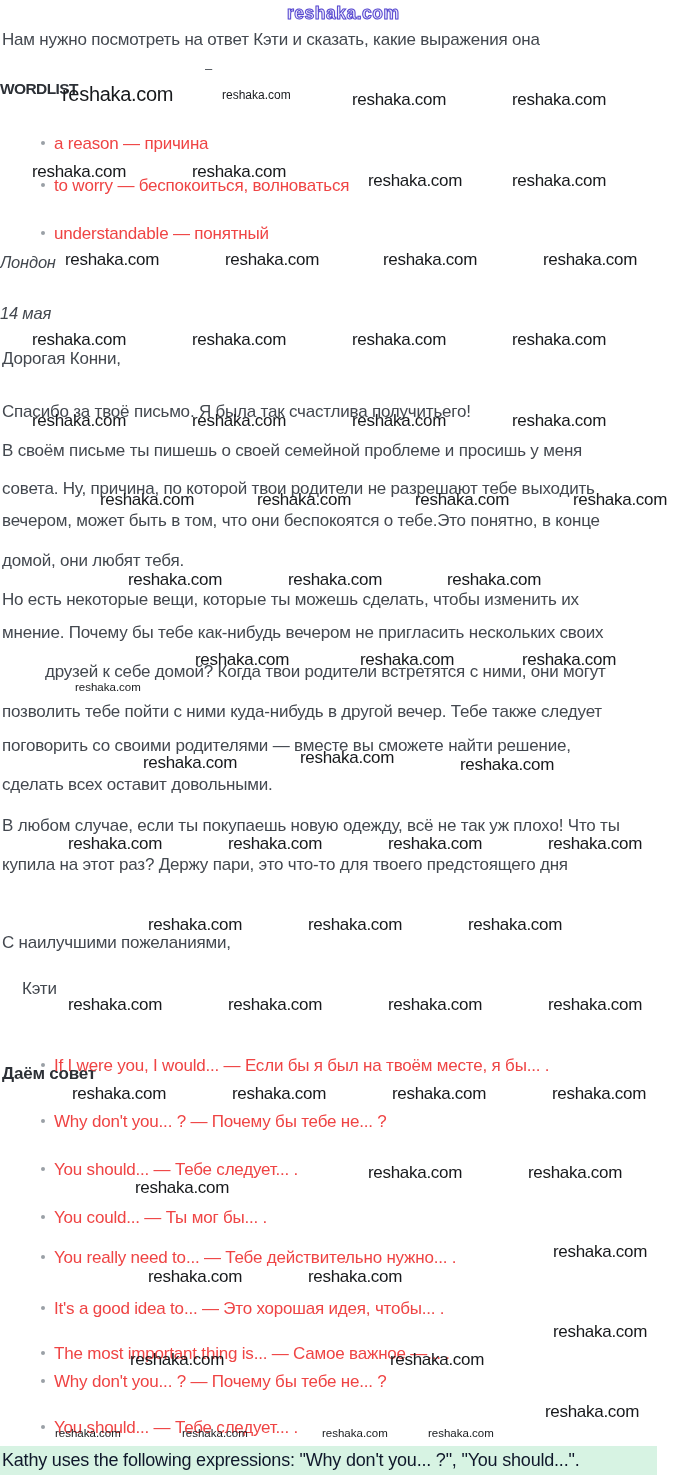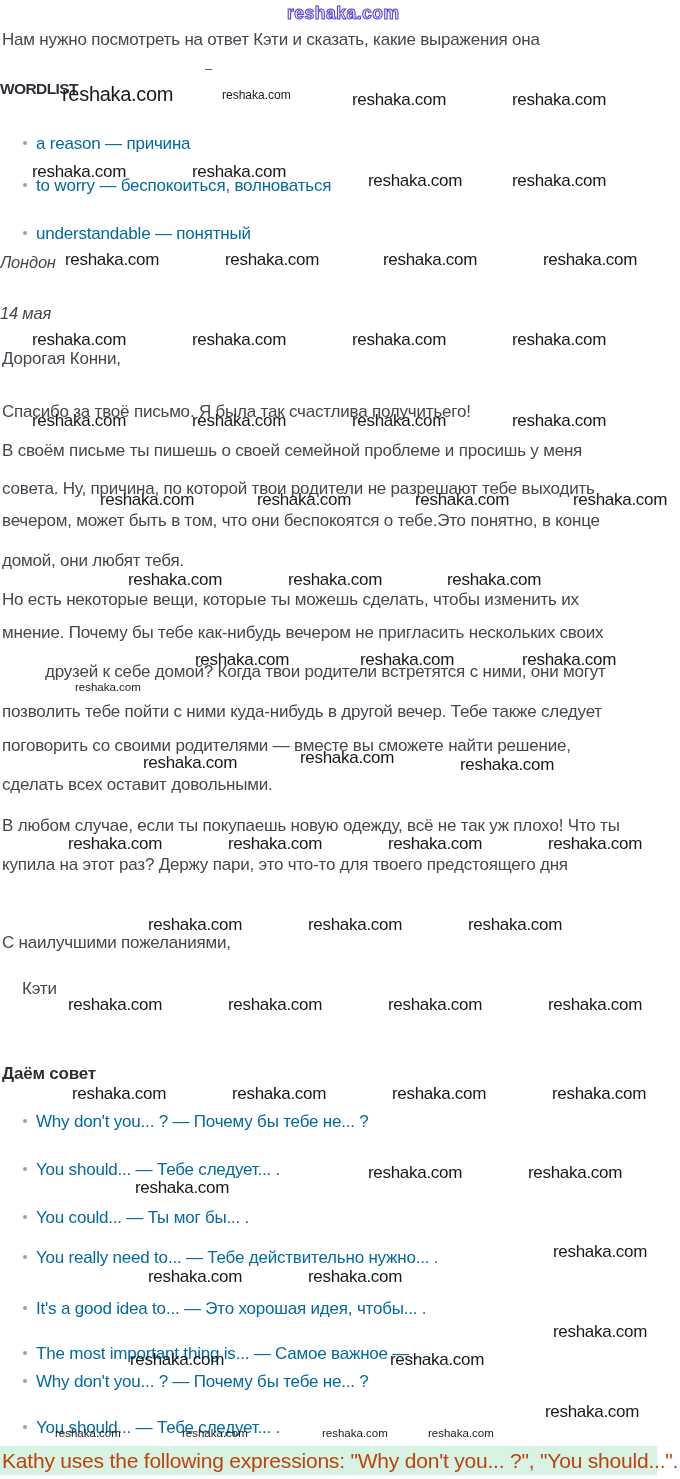--- a/index.html
+++ b/index.html
@@ -14,22 +14,22 @@
   .italic { font-style:italic; font-size:16.5px; }
   .h-wordlist {
     position:absolute; left:0; margin:0; font-size:15.5px; font-weight:700;
     color:#2c3036; letter-spacing:-0.6px; white-space:nowrap;
   }
   .h-advice {
     position:absolute; left:2px; margin:0; font-size:17px; font-weight:700;
     color:#2c3036; white-space:nowrap; letter-spacing:-0.2px;
   }
   .bullet {
-    position:absolute; left:2px; padding-left:34px; font-size:17px;
-    color:#0369a1; white-space:nowrap; letter-spacing:-0.2px;
+    position:absolute; left:20px; padding-left:34px; font-size:17px;
+    color:#ef4444; white-space:nowrap; letter-spacing:-0.2px;
   }
   .bullet::before {
     content:""; position:absolute; left:21px; top:7px; width:4px; height:4px;
     border-radius:50%; background:#9aa0a6;
   }
   .frag { position:absolute; left:205px; top:61px; font-size:13px; color:#43484f; }
   .wm {
     position:absolute; font-size:17px; color:#17191c; white-space:nowrap;
     letter-spacing:-0.3px;
   }
@@ -41,22 +41,22 @@
     color:rgba(255,255,255,0.85);
     -webkit-text-stroke:1px #5748d0;
     text-shadow:0 0 1px #6a5bd8;
     letter-spacing:0.5px;
   }
   .answer-bar {
     position:absolute; left:0; top:1446px; width:657px; height:29px;
     background:#d7f3e3;
   }
   .answer-bar span {
-    position:absolute; left:2px; top:0; line-height:29px; font-size:21px;
-    color:#c2410c; white-space:nowrap; letter-spacing:-0.2px;
+    position:absolute; left:2px; top:0; line-height:29px; font-size:18px;
+    color:#0f172a; white-space:nowrap; letter-spacing:-0.2px;
   }
 </style>
 </head>
 <body>
 
 <div class="page">
 
   <div class="txt" style="top:30px;">Нам нужно посмотреть на ответ Кэти и сказать, какие выражения она</div>
   <div class="frag">–</div>
 
@@ -79,20 +79,21 @@
   <div class="txt" style="top:662px;margin-left:43px;">друзей к себе домой? Когда твои родители встретятся с ними, они могут</div>
   <div class="txt" style="top:702px;">позволить тебе пойти с ними куда-нибудь в другой вечер. Тебе также следует</div>
   <div class="txt" style="top:736px;">поговорить со своими родителями — вместе вы сможете найти решение,</div>
   <div class="txt" style="top:775px;">сделать всех оставит довольными.</div>
   <div class="txt" style="top:816px;">В любом случае, если ты покупаешь новую одежду, всё не так уж плохо! Что ты</div>
   <div class="txt" style="top:855px;">купила на этот раз? Держу пари, это что-то для твоего предстоящего дня</div>
   <div class="txt" style="top:933px;">С наилучшими пожеланиями,</div>
   <div class="txt" style="top:979px;margin-left:20px;">Кэти</div>
 
   <h2 class="h-advice" style="top:1064px;">Даём совет</h2>
+  <div class="bullet" style="top:1056px;">If I were you, I would... — Если бы я был на твоём месте, я бы... .</div>
   <div class="bullet" style="top:1112px;">Why don't you... ? — Почему бы тебе не... ?</div>
   <div class="bullet" style="top:1160px;">You should... — Тебе следует... .</div>
   <div class="bullet" style="top:1208px;">You could... — Ты мог бы... .</div>
   <div class="bullet" style="top:1248px;">You really need to... — Тебе действительно нужно... .</div>
   <div class="bullet" style="top:1299px;">It's a good idea to... — Это хорошая идея, чтобы... .</div>
   <div class="bullet" style="top:1344px;">The most important thing is... — Самое важное —... .</div>
   <div class="bullet" style="top:1372px;">Why don't you... ? — Почему бы тебе не... ?</div>
   <div class="bullet" style="top:1418px;">You should... — Тебе следует... .</div>
 
   <div class="answer-bar">

